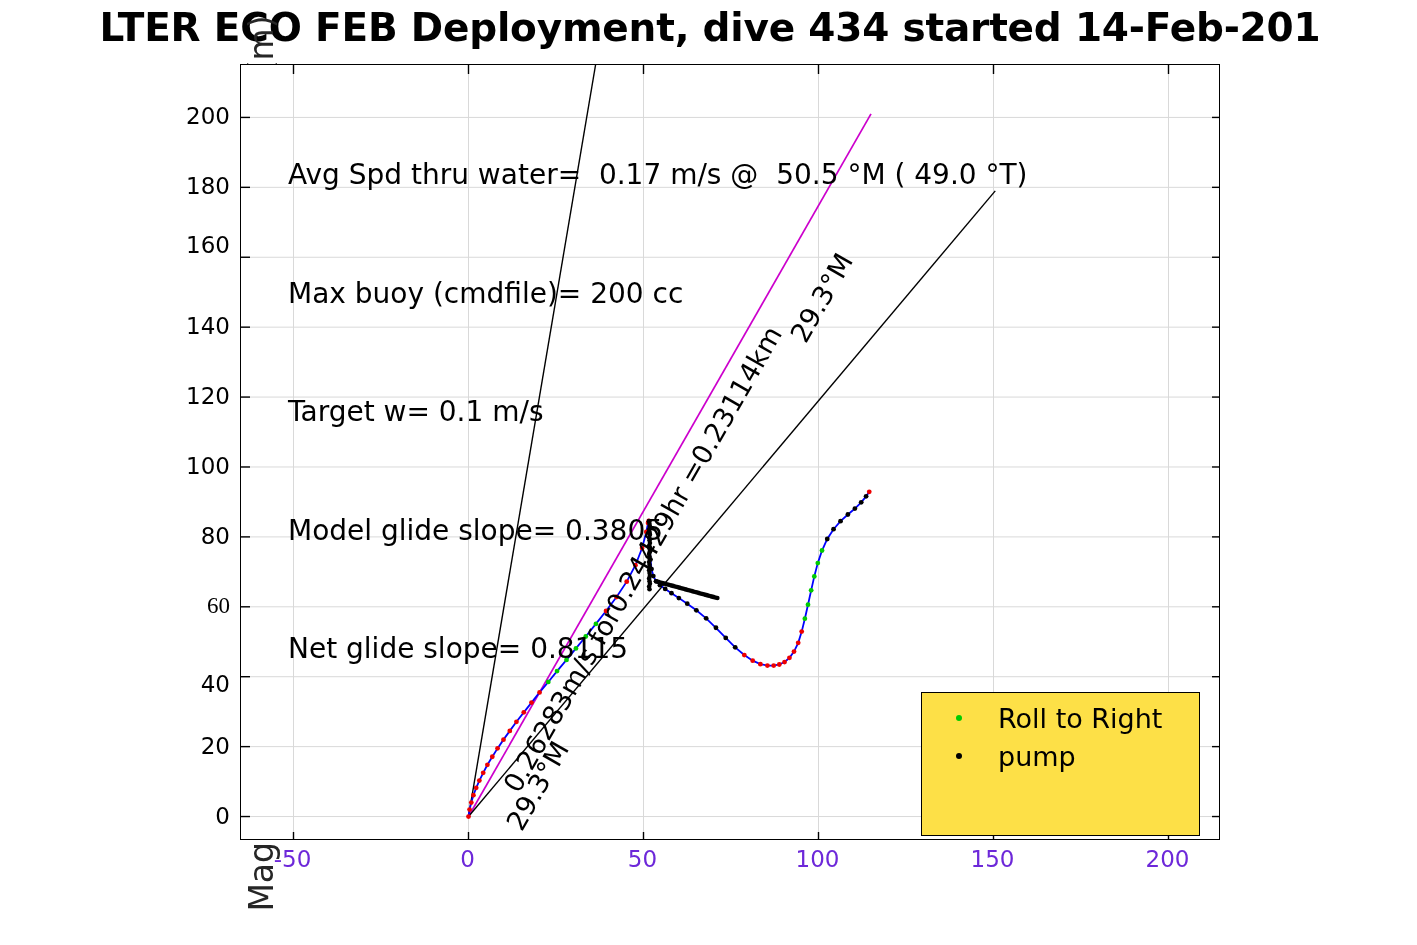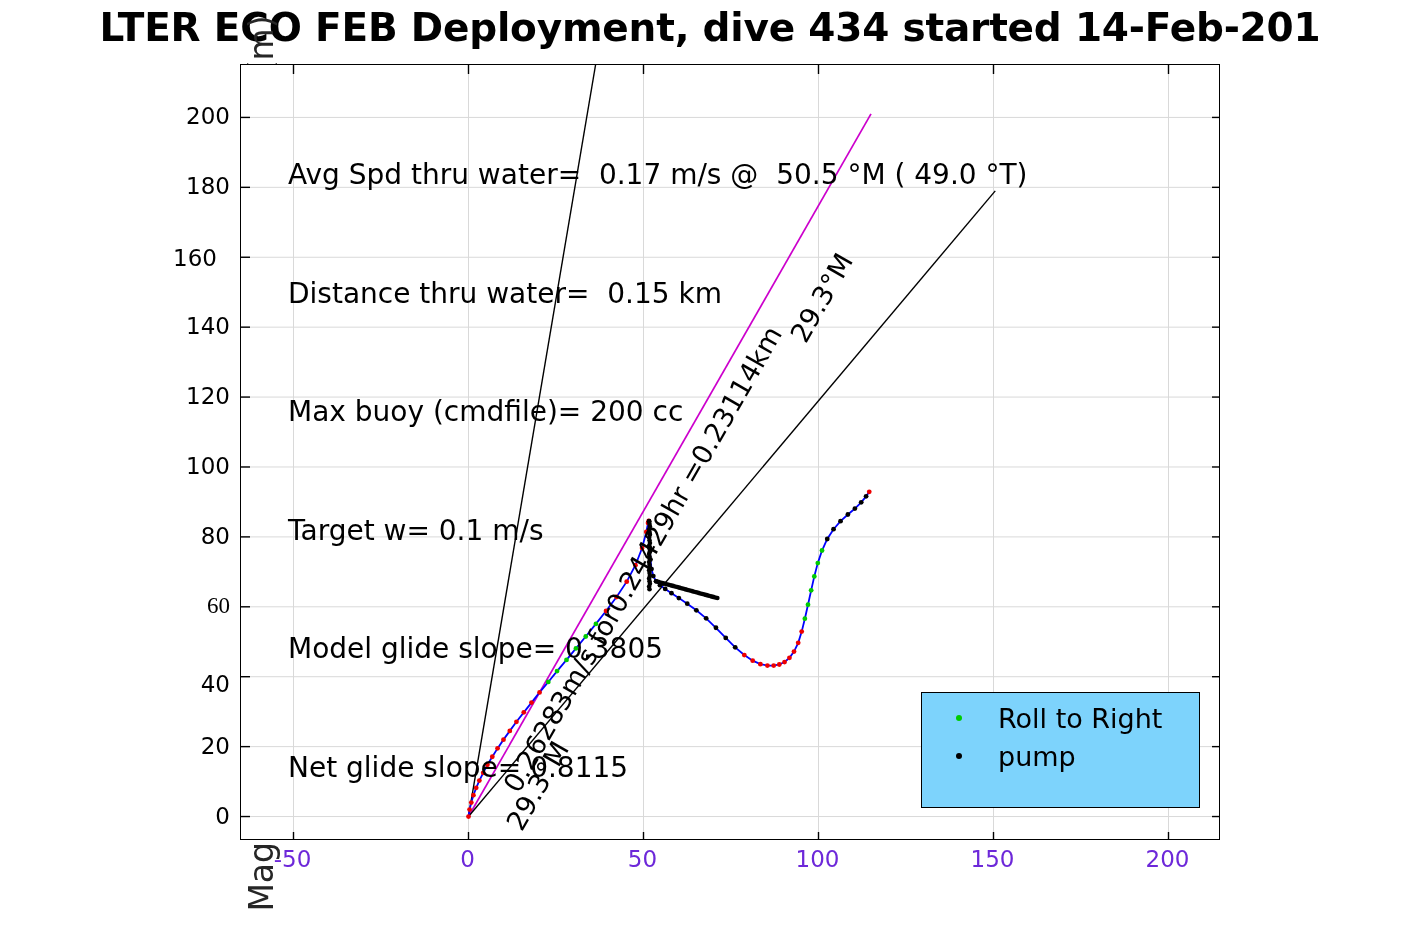--- a/index.html
+++ b/index.html
@@ -103,22 +103,22 @@
     pointer-events: none;
   }
   #annotation div { white-space: pre; }
 
   
   #legend {
     position: absolute;
     left: 921px;
     top: 692px;
     width: 279px;
-    height: 116px;
-    background: #7dd3fc;
+    height: 144px;
+    background: #fde047;
     border: 1.3px solid #000000;
     padding: 6px 0 11px 0;
   }
   .legend-row {
     display: flex;
     align-items: center;
     height: 38px;
     padding-left: 22px;
   }
   .legend-marker {
@@ -361,28 +361,27 @@
     </div>
   <div id="yticks">
       <div class="ytick" style="top: 815.532px;">0</div>
       <div class="ytick" style="top: 745.622px;">20</div>
       <div class="ytick" style="top: 675.712px; margin-top: 8px;">40</div>
       <div class="ytick" style="top: 605.802px; font-family: Liberation Serif, serif;">60</div>
       <div class="ytick" style="top: 535.892px;">80</div>
       <div class="ytick" style="top: 465.982px;">100</div>
       <div class="ytick" style="top: 396.072px;">120</div>
       <div class="ytick" style="top: 326.162px;">140</div>
-      <div class="ytick" style="top: 258px; text-align: center;">160</div>
+      <div class="ytick" style="top: 245px;">160</div>
       <div class="ytick" style="top: 186.342px;">180</div>
       <div class="ytick" style="top: 116.432px;">200</div>
     </div>
 
   <div id="annotation">
     <div>Avg Spd thru water=  0.17 m/s @  50.5 °M ( 49.0 °T)</div>
-    <div>Distance thru water=  0.15 km</div>
     <div>Max buoy (cmdfile)= 200 cc</div>
     <div>Target w= 0.1 m/s</div>
     <div>Model glide slope= 0.3805</div>
     <div>Net glide slope= 0.8115</div>
   </div>
 
   <div class="rot-label" id="rot-mid-rate" style="left: 497px; top: 782px; transform: rotate(-60.1926deg);">0.26283m/s for0.24429hr =0.23114km</div>
   <div class="rot-label" id="rot-mid-heading" style="left: 500px; top: 820px; transform: rotate(-60.1926deg);">29.3°M</div>
   <div class="rot-label" id="rot-top-heading" style="left: 784px; top: 332px; transform: rotate(-60.1926deg);">29.3°M</div>
 

